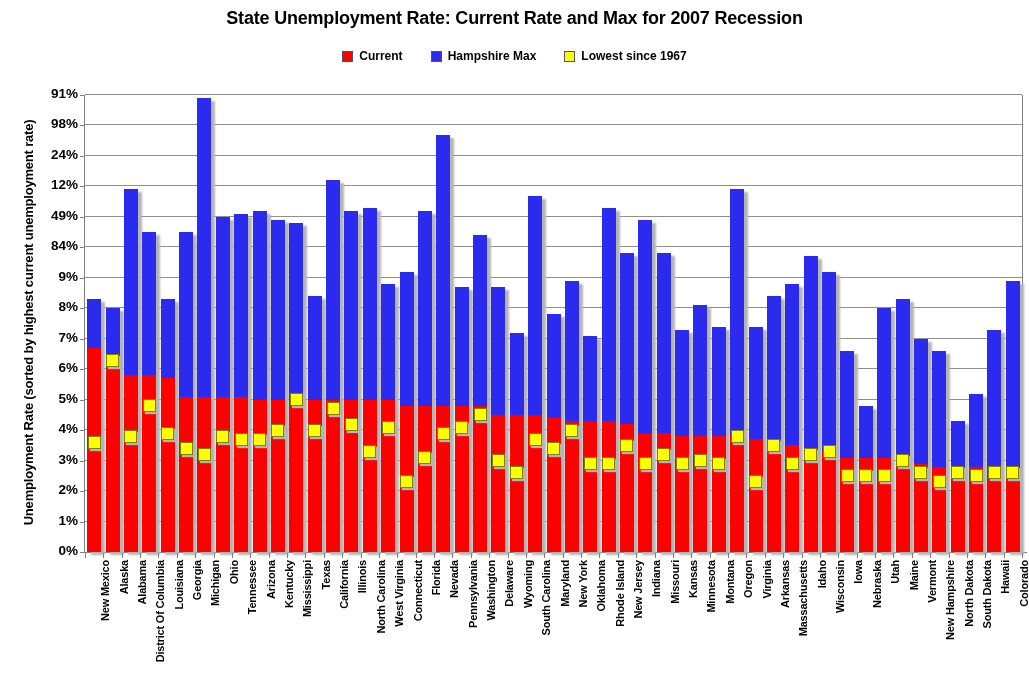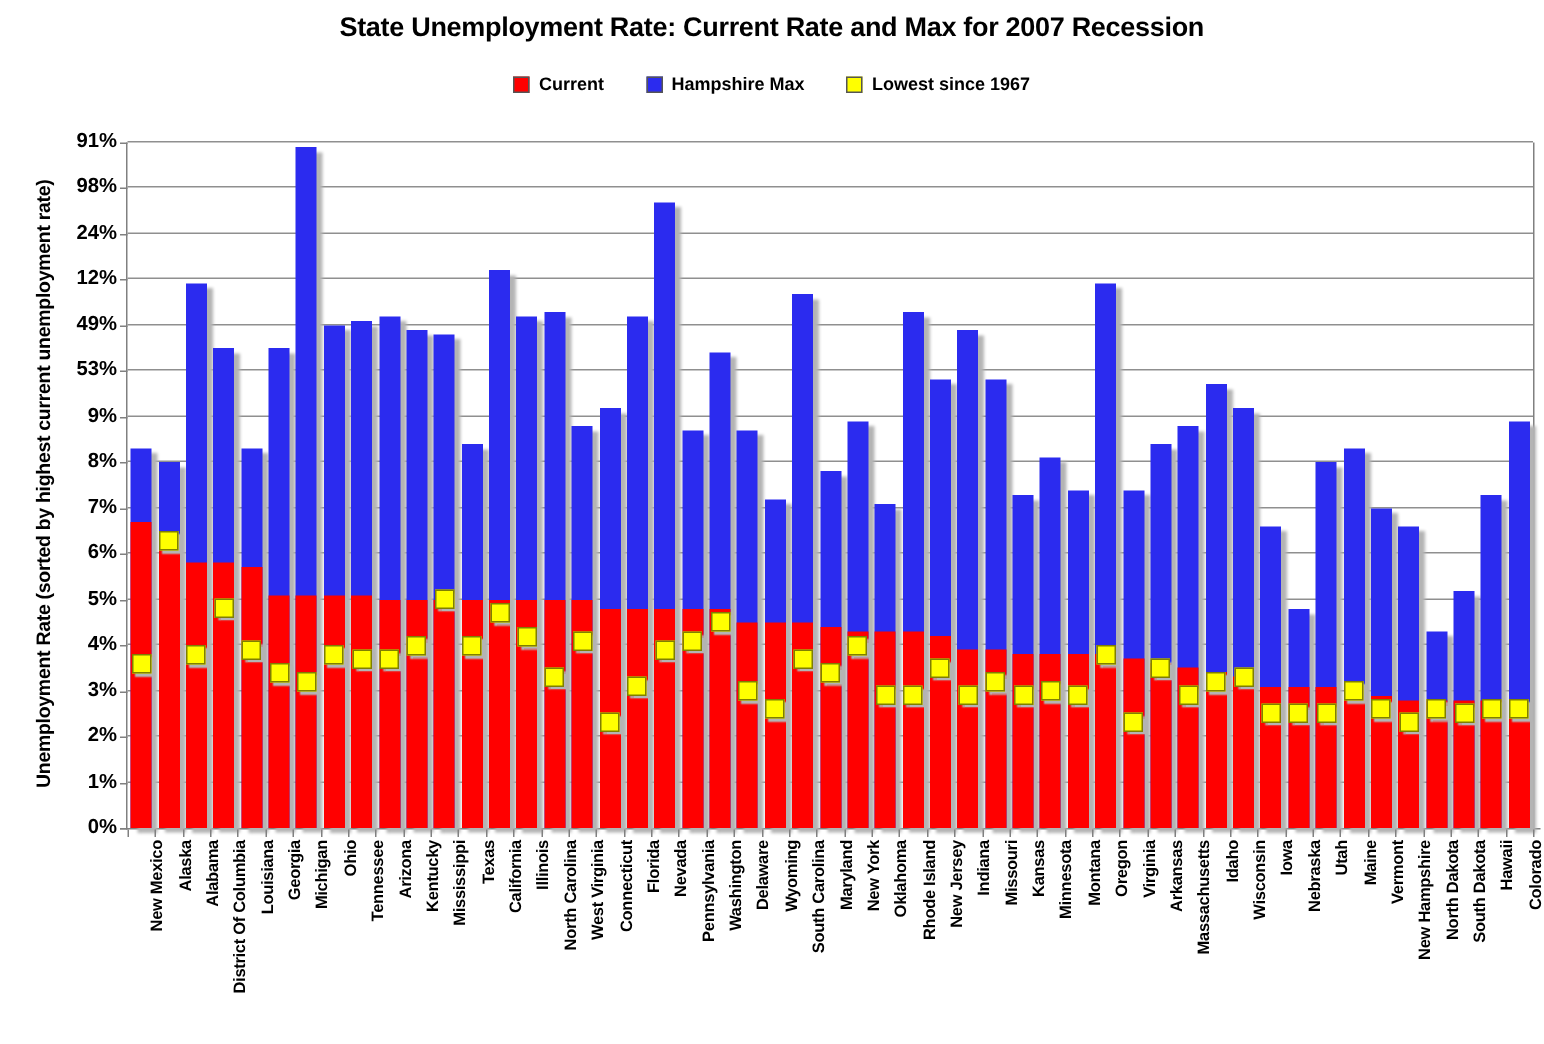--- a/index.html
+++ b/index.html
@@ -237,21 +237,21 @@
     <div class="ytick-label" style="left: 30px; top: 390.667px;">5%</div>
     <div class="ytick-mark" style="left: 80px; top: 399.667px;"></div>
     <div class="ytick-label" style="left: 30px; top: 360.2px;">6%</div>
     <div class="ytick-mark" style="left: 80px; top: 369.2px;"></div>
     <div class="ytick-label" style="left: 30px; top: 329.733px;">7%</div>
     <div class="ytick-mark" style="left: 80px; top: 338.733px;"></div>
     <div class="ytick-label" style="left: 30px; top: 299.267px;">8%</div>
     <div class="ytick-mark" style="left: 80px; top: 308.267px;"></div>
     <div class="ytick-label" style="left: 30px; top: 268.8px;">9%</div>
     <div class="ytick-mark" style="left: 80px; top: 277.8px;"></div>
-    <div class="ytick-label" style="left: 30px; top: 238.333px;">53%</div>
+    <div class="ytick-label" style="left: 30px; top: 238.333px;">84%</div>
     <div class="ytick-mark" style="left: 80px; top: 247.333px;"></div>
     <div class="ytick-label" style="left: 30px; top: 207.867px;">49%</div>
     <div class="ytick-mark" style="left: 80px; top: 216.867px;"></div>
     <div class="ytick-label" style="left: 30px; top: 177.4px;">12%</div>
     <div class="ytick-mark" style="left: 80px; top: 186.4px;"></div>
     <div class="ytick-label" style="left: 30px; top: 146.933px;">24%</div>
     <div class="ytick-mark" style="left: 80px; top: 155.933px;"></div>
     <div class="ytick-label" style="left: 30px; top: 116.467px;">98%</div>
     <div class="ytick-mark" style="left: 80px; top: 125.467px;"></div>
     <div class="ytick-label" style="left: 30px; top: 86px;">91%</div>

